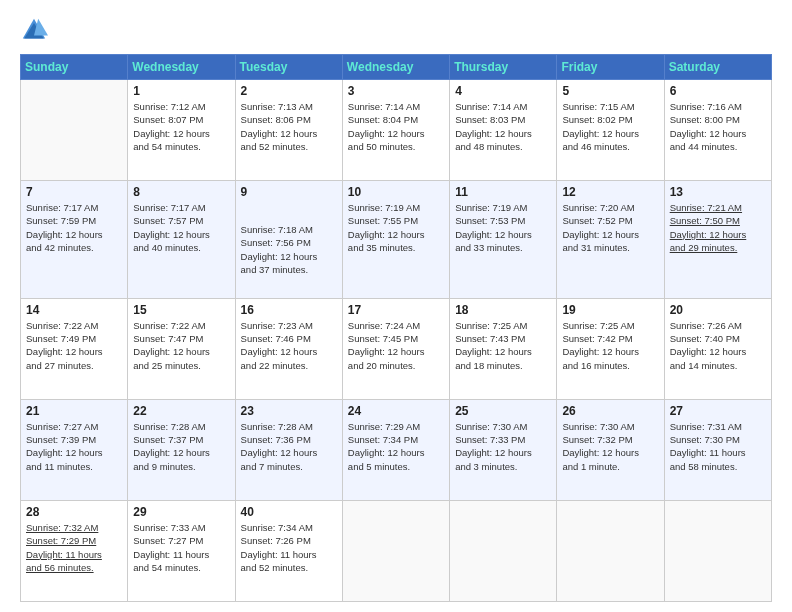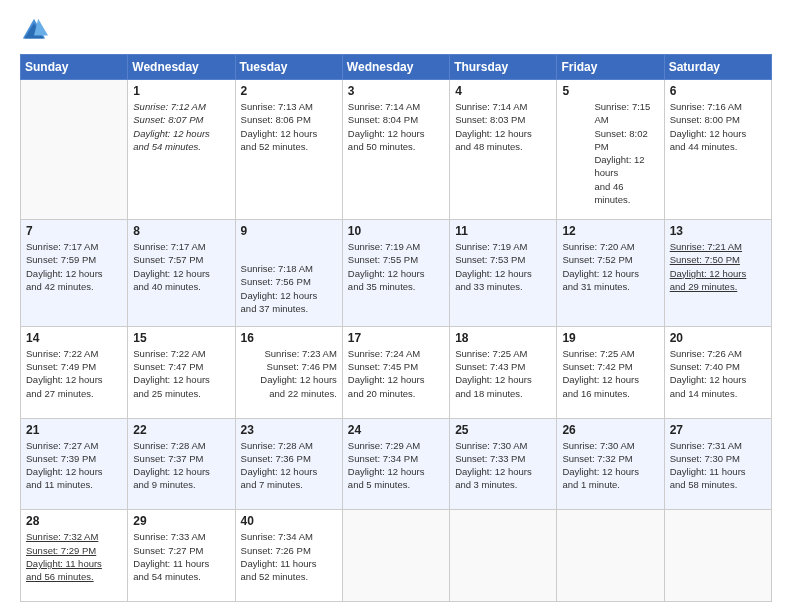--- a/index.html
+++ b/index.html
@@ -57,21 +57,21 @@
     }
     .calendar {
       flex: 1;
       border: 1px solid #ccc;
       border-collapse: collapse;
       width: 100%;
       table-layout: fixed;
     }
     .calendar th {
       background: #3a6bbf;
-      color: #ffffff;
+      color: #5eead4;
       font-size: 12px;
       font-weight: bold;
       padding: 5px 4px;
       text-align: left;
       border: 1px solid #5580cc;
     }
     .calendar td {
       border: 1px solid #ccc;
       vertical-align: top;
       padding: 4px 5px;
@@ -129,21 +129,21 @@
         <th>Thursday</th>
         <th>Friday</th>
         <th>Saturday</th>
       </tr>
     </thead>
     <tbody id="calendar-body">
     <tr>
           <td class="empty"></td>
           <td>
             <div class="day-number">1</div>
-            <div class="day-info" style="white-space: pre-line; font-style: italic;">Sunrise: 7:12 AM
+            <div class="day-info" style="white-space: pre-line;">Sunrise: 7:12 AM
 Sunset: 8:07 PM
 Daylight: 12 hours
 and 54 minutes.</div>
           </td>
           <td>
             <div class="day-number">2</div>
             <div class="day-info" style="white-space: pre-line;">Sunrise: 7:13 AM
 Sunset: 8:06 PM
 Daylight: 12 hours
 and 52 minutes.</div>
@@ -157,21 +157,21 @@
           </td>
           <td>
             <div class="day-number">4</div>
             <div class="day-info" style="white-space: pre-line;">Sunrise: 7:14 AM
 Sunset: 8:03 PM
 Daylight: 12 hours
 and 48 minutes.</div>
           </td>
           <td>
             <div class="day-number">5</div>
-            <div class="day-info" style="white-space: pre-line; margin-left: 32px;">Sunrise: 7:15 AM
+            <div class="day-info" style="white-space: pre-line;">Sunrise: 7:15 AM
 Sunset: 8:02 PM
 Daylight: 12 hours
 and 46 minutes.</div>
           </td>
           <td>
             <div class="day-number">6</div>
             <div class="day-info" style="white-space: pre-line;">Sunrise: 7:16 AM
 Sunset: 8:00 PM
 Daylight: 12 hours
 and 44 minutes.</div>
@@ -238,21 +238,21 @@
           </td>
           <td>
             <div class="day-number">15</div>
             <div class="day-info" style="white-space: pre-line;">Sunrise: 7:22 AM
 Sunset: 7:47 PM
 Daylight: 12 hours
 and 25 minutes.</div>
           </td>
           <td>
             <div class="day-number">16</div>
-            <div class="day-info" style="white-space: pre-line; text-align: right;">Sunrise: 7:23 AM
+            <div class="day-info" style="white-space: pre-line;">Sunrise: 7:23 AM
 Sunset: 7:46 PM
 Daylight: 12 hours
 and 22 minutes.</div>
           </td>
           <td>
             <div class="day-number">17</div>
             <div class="day-info" style="white-space: pre-line;">Sunrise: 7:24 AM
 Sunset: 7:45 PM
 Daylight: 12 hours
 and 20 minutes.</div>

